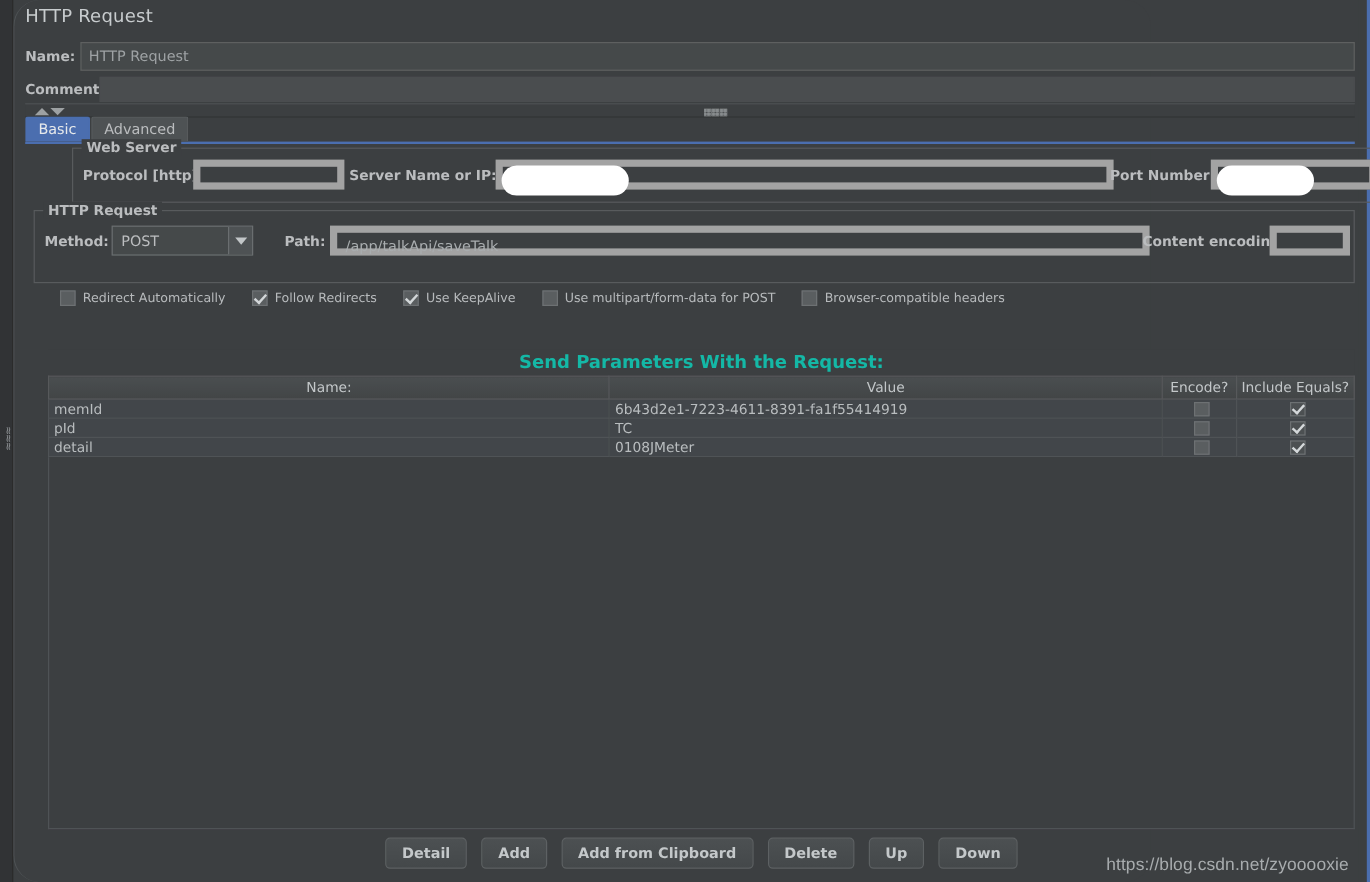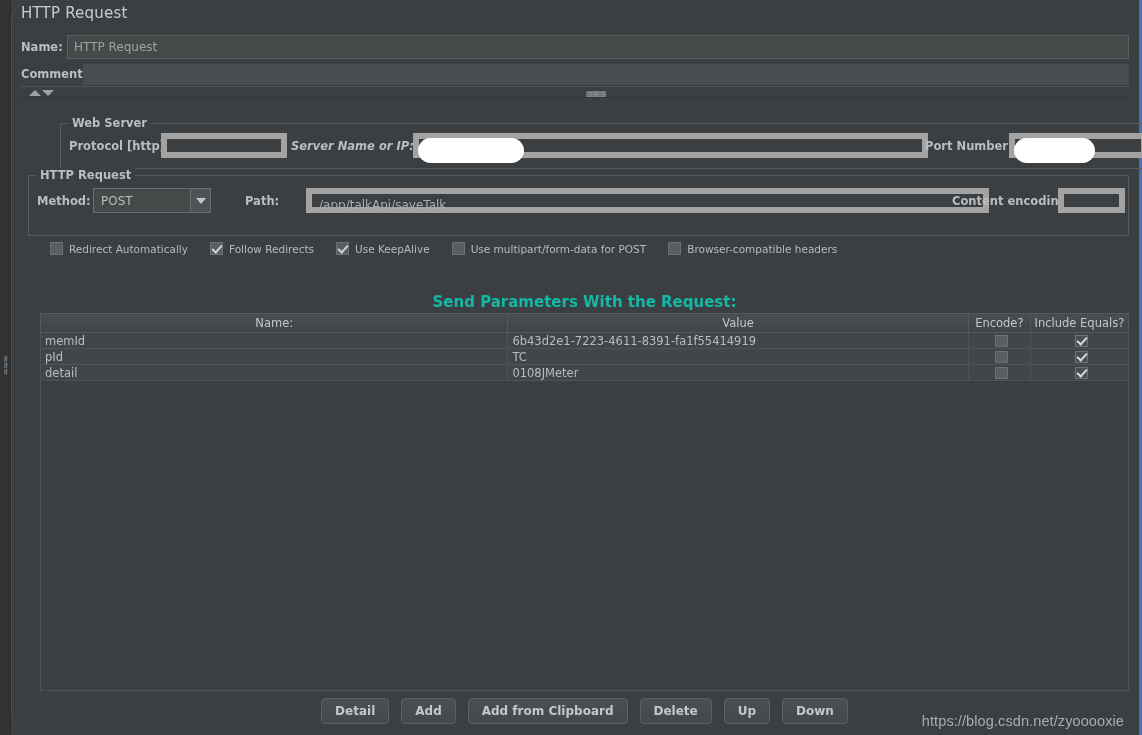--- a/index.html
+++ b/index.html
@@ -286,31 +286,35 @@
   </div>
 
   <div class="onetouch">
     <div class="ot-arrows">
       <span class="tri tri-up"></span>
       <span class="tri tri-dn"></span>
     </div>
     <div class="ot-grip">▦▦▦</div>
   </div>
 
+  <div class="tabstrip">
+    <div class="tab active">Basic</div>
+    <div class="tab">Advanced</div>
+  </div>
 
   <div class="group" id="grp-webserver">
     <span class="group-title">Web Server</span>
 
     <div class="field-row" style="left:8px; top:9px;">
       <span class="lbl" style="width:92px;">Protocol [http]:</span>
       <div class="inputbox with-text" style="width:126px;"></div>
     </div>
 
     <div class="field-row" style="left:230px; top:9px;">
-      <span class="lbl" style="width:122px;font-style:italic;">Server Name or IP:</span>
+      <span class="lbl" style="width:122px;">Server Name or IP:</span>
       <div class="inputbox with-text" style="width:515px; position:relative;">
         <span></span>
         <span class="redact" style="left:-1px; top:-1px; width:106px; height:25px;"></span>
       </div>
     </div>
 
     <div class="field-row" style="left:864px; top:9px;">
       <span class="lbl" style="width:84px;">Port Number:</span>
       <div class="inputbox with-text" style="width:138px; position:relative;">
         <span></span>
@@ -325,21 +329,21 @@
     <div class="field-row" style="left:8px; top:12px;">
       <span class="lbl" style="width:56px;">Method:</span>
       <div class="combo">
         <span class="combo-val">POST</span>
         <span class="combo-arrow">
             <i></i>
           </span>
       </div>
     </div>
 
-    <div class="field-row" style="left:216px; top:12px;gap:23px;">
+    <div class="field-row" style="left:208px; top:12px;">
       <span class="lbl" style="width:38px;">Path:</span>
       <div class="inputbox with-text" style="width:683px;">/app/talkApi/saveTalk</div>
     </div>
 
     <div class="field-row" style="left:923px; top:12px;">
       <span class="lbl" style="width:106px;">Content encoding:</span>
       <div class="inputbox with-text" style="width:67px;"></div>
     </div>
   </div>
 

